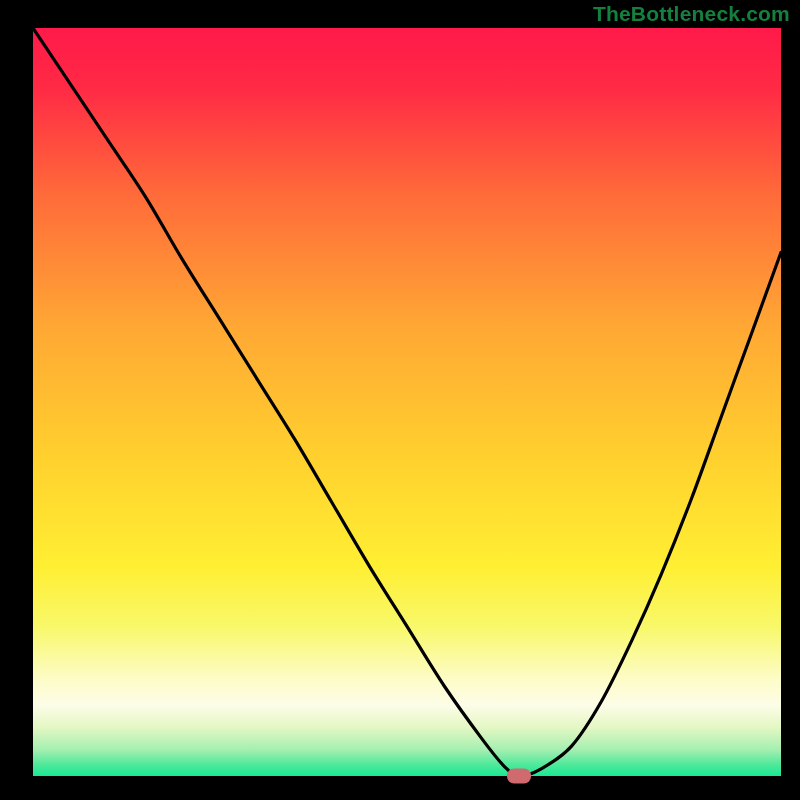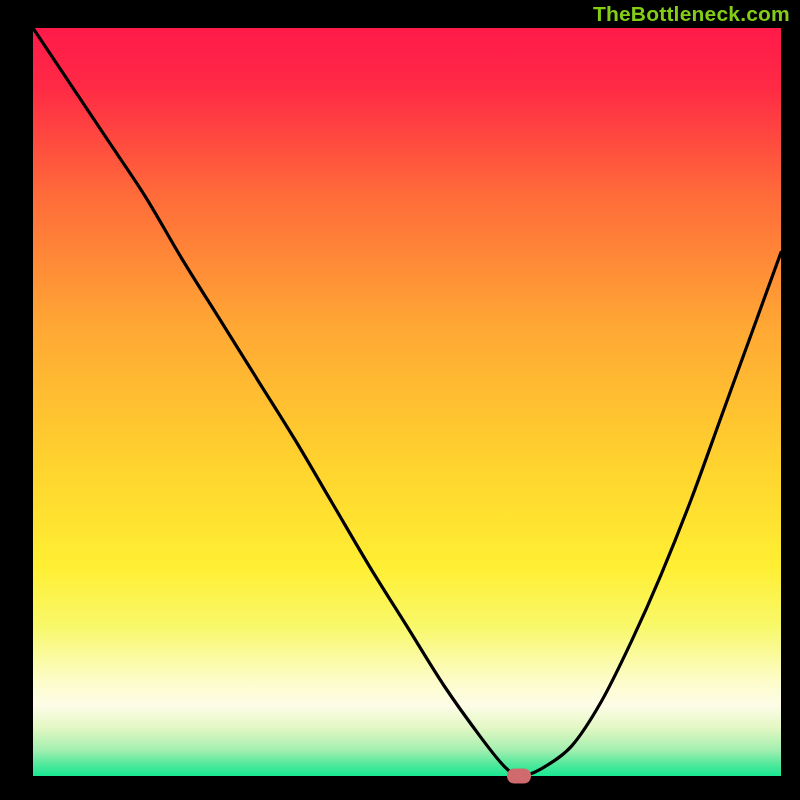--- a/index.html
+++ b/index.html
@@ -16,21 +16,21 @@
     height: 800px;
     background: #000;
   }
   .watermark {
     position: absolute;
     top: 2px;
     right: 10px;
     font-family: Arial, Helvetica, sans-serif;
     font-size: 21px;
     font-weight: bold;
-    color: #84cc16;
+    color: #15803d;
     letter-spacing: 0.2px;
     z-index: 5;
   }
   svg.plot {
     position: absolute;
     left: 0;
     top: 0;
   }
   .marker {
     position: absolute;

